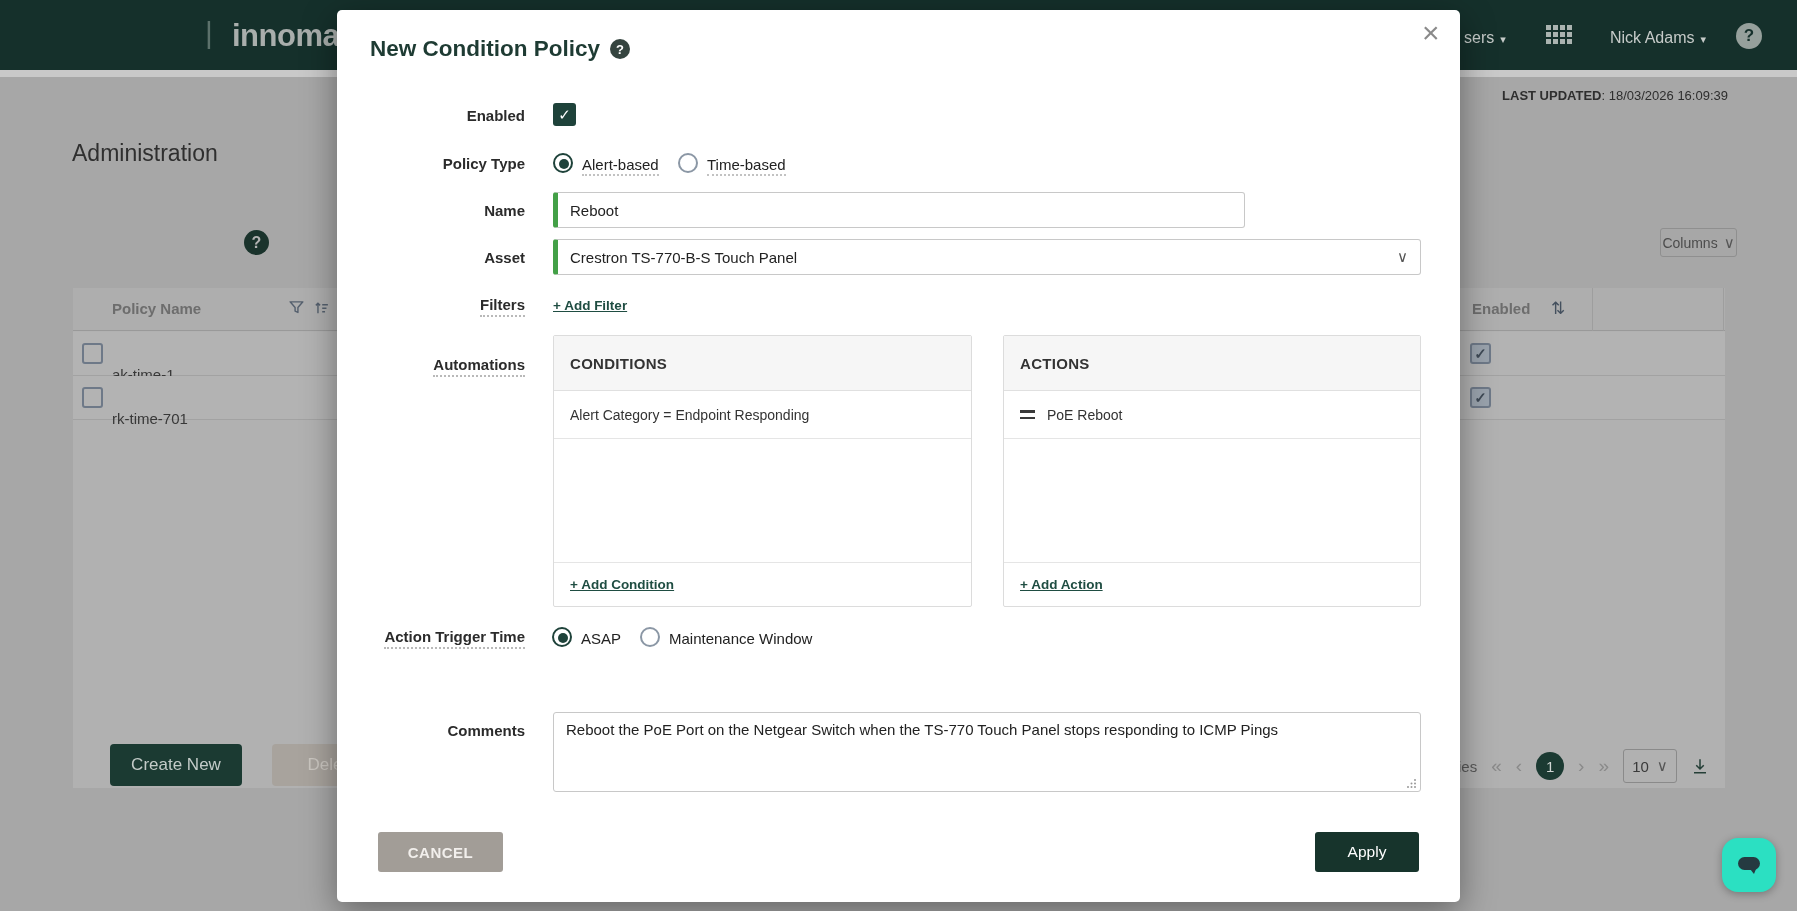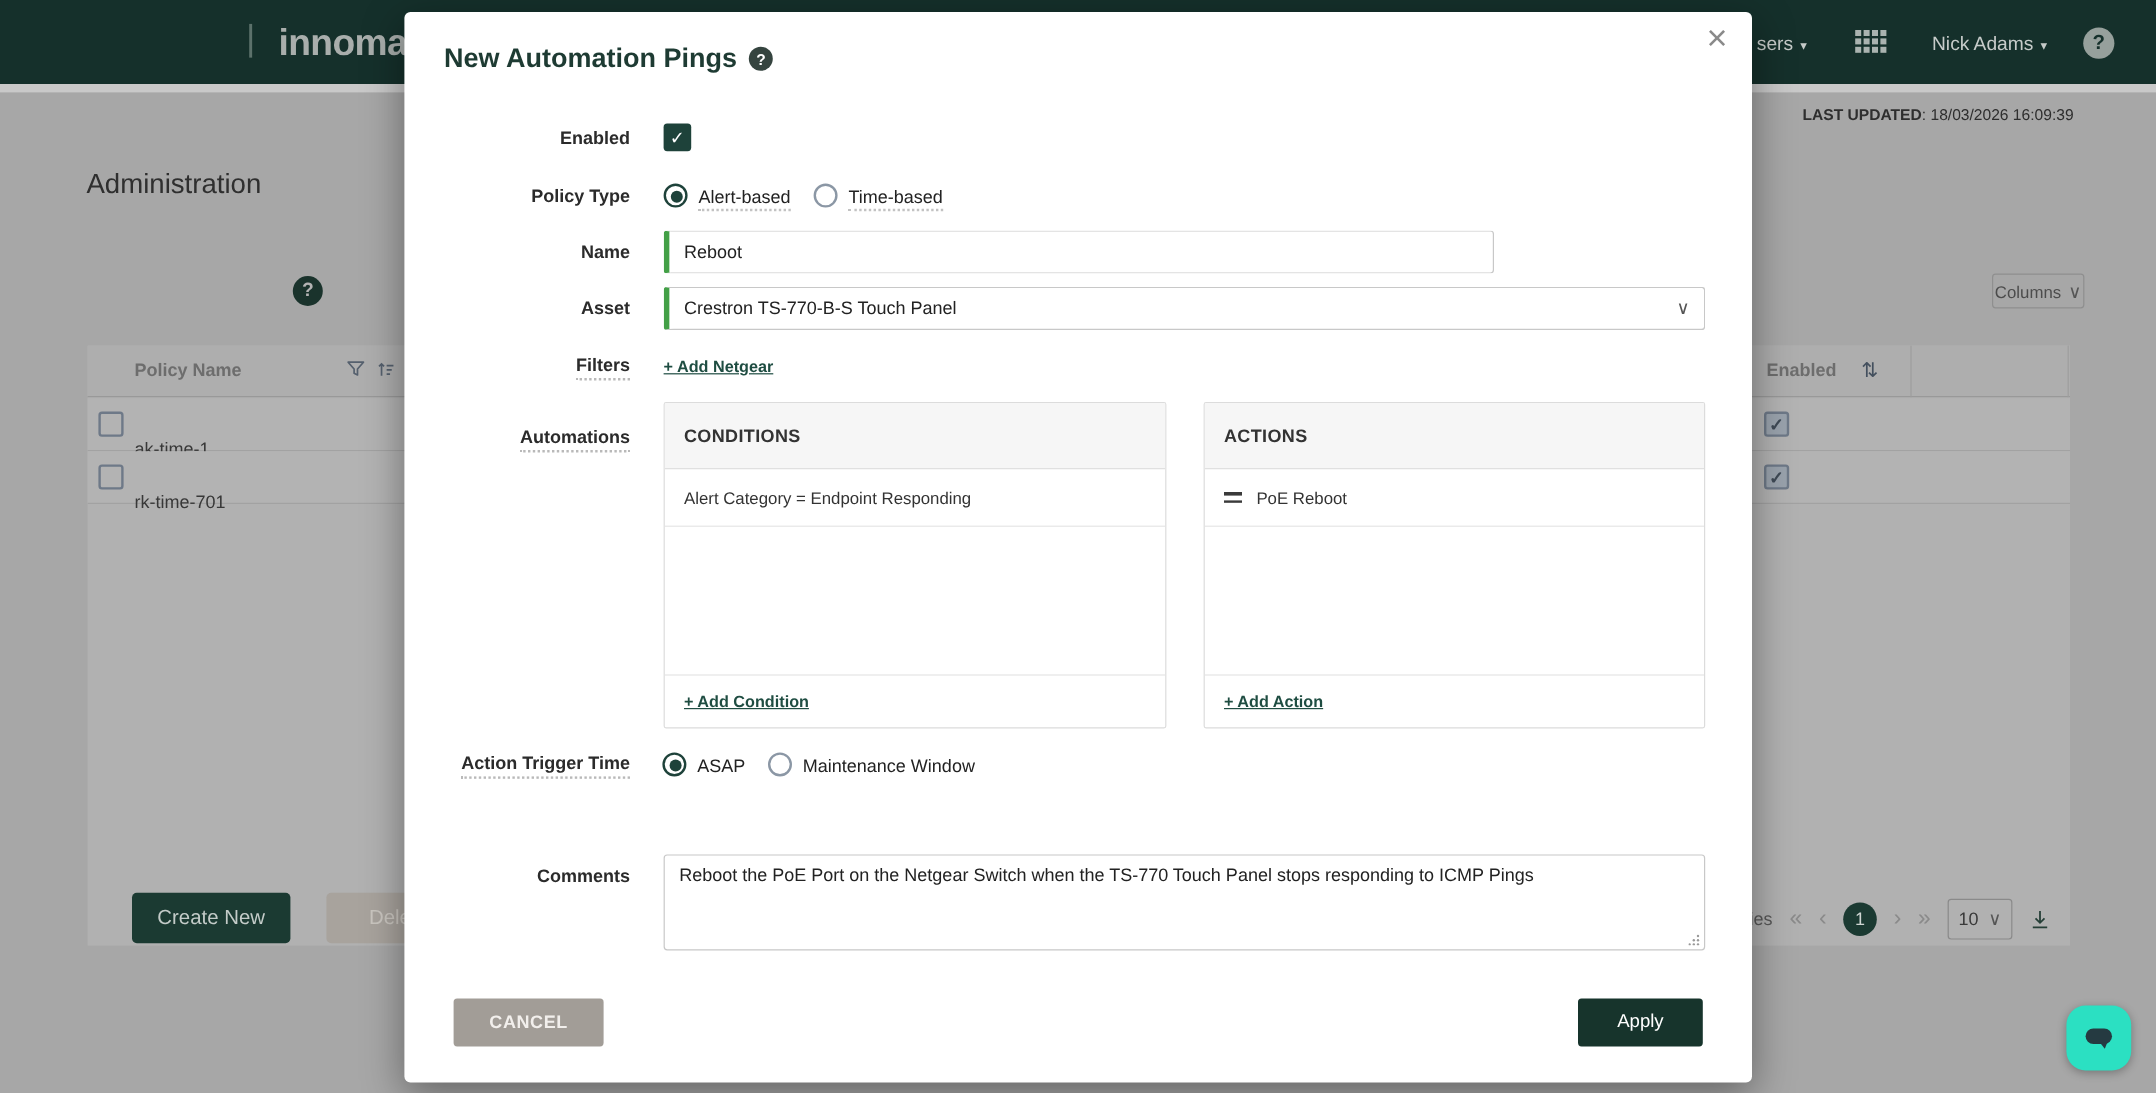--- a/index.html
+++ b/index.html
@@ -186,21 +186,21 @@
   <div class="chat-btn">
     <svg width="30" height="30" viewBox="0 0 30 30">
         <rect x="4" y="7" width="22" height="13" rx="6.5" fill="#253a41"></rect>
         <path d="M16 19l6 0-2 5z" fill="#253a41"></path>
       </svg>
   </div>
 
   <div class="modal">
     <div class="modal-close">×</div>
     <div class="modal-title">
-      <span>New Automation Pings</span>
+      <span>New Condition Policy</span>
       <span class="title-help">?</span>
     </div>
 
     <div class="flabel" style="top:97px;">Enabled</div>
     <div class="m-checkbox">✓</div>
 
     <div class="flabel" style="top:145px;">Policy Type</div>
     <div class="radio sel" style="left:216px;top:143px;"></div>
     <div class="radio-label tip" style="left:245px;top:146px;">Alert-based</div>
     <div class="radio" style="left:341px;top:143px;"></div>
@@ -209,21 +209,21 @@
     <div class="flabel" style="top:192px;">Name</div>
     <input class="m-input" style="top: 182px;" value="Reboot">
 
     <div class="flabel" style="top:239px;">Asset</div>
     <div class="m-select" style="top:229px;">
       <span>Crestron TS-770-B-S Touch Panel</span>
       <span class="sel-chev">∨</span>
     </div>
 
     <div class="flabel" style="top:286px;"><span class="dotted">Filters</span></div>
-    <a class="add-link" style="position:absolute;left:216px;top:288px;">+ Add Netgear</a>
+    <a class="add-link" style="position:absolute;left:216px;top:288px;">+ Add Filter</a>
 
     <div class="flabel" style="top:346px;"><span class="dotted">Automations</span></div>
 
     <div class="panel" style="left:216px;width:419px;">
       <div class="panel-hd">CONDITIONS</div>
       <div class="panel-row">
         <span>Alert Category = Endpoint Responding</span>
       </div>
       <div class="panel-ft">
         <a class="add-link">+ Add Condition</a>

